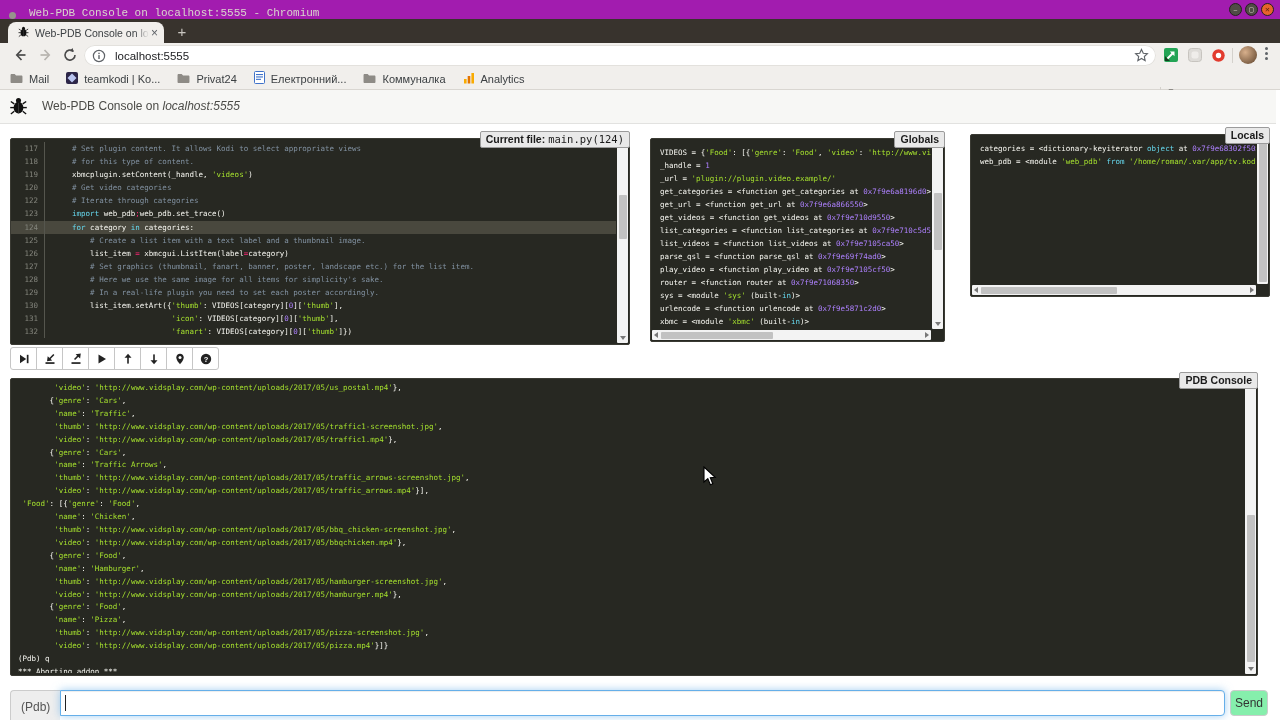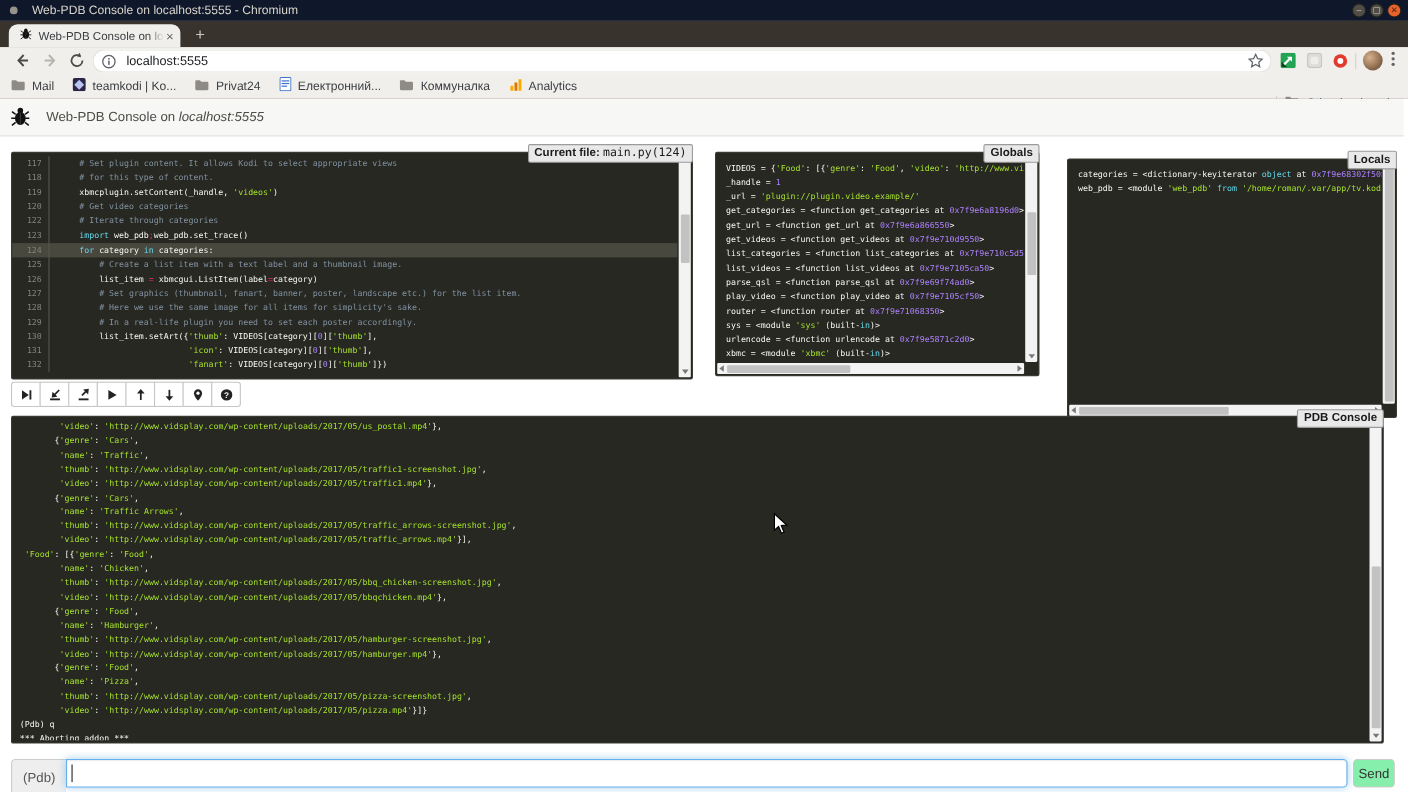--- a/index.html
+++ b/index.html
@@ -1,21 +1,21 @@
 <!DOCTYPE html>
 <html><head>
 <meta charset="utf-8">
 <style>
   html,body{margin:0;padding:0;background:#555;}
   #stage{position:relative;width:1280px;height:720px;background:#ffffff;overflow:hidden;
          font-family:"Liberation Sans",sans-serif;-webkit-font-smoothing:antialiased;}
 
   
-  .titlebar{position:absolute;left:0;top:0;width:1280px;height:19px;background:#0f172a;
-            display:flex;align-items:center;}
+  .titlebar{position:absolute;left:0;top:0;width:1280px;height:19px;background:#a21caf;
+            display:flex;align-items:flex-end;font-family:Liberation Mono, monospace;}
   .tb-dot{width:7px;height:7px;border-radius:50%;background:#96938c;margin-left:9px;flex:0 0 auto;}
   .tb-title{margin-left:13px;color:#d9d5cc;font-size:11px;white-space:nowrap;}
   .winbtns{position:absolute;right:6px;top:3px;display:flex;gap:3px;}
   .winbtn{width:13px;height:13px;border-radius:50%;background:#504c46;border:1px solid #23211e;
           color:#cfcabf;font-size:8px;line-height:11px;text-align:center;box-sizing:border-box;}
   .winbtn.close{background:#e8632b;color:#5a2410;}
 
   
   .tabstrip{position:absolute;left:0;top:19px;width:1280px;height:24px;background:#38332d;}
   .tab{position:absolute;left:8px;top:3px;width:156px;height:21px;background:#f1efec;
@@ -60,21 +60,21 @@
 
   
   .panel{position:absolute;background:#272822;border:1px solid #3a3a33;border-radius:2px;box-sizing:border-box;}
   .panel-label{position:absolute;top:-8px;right:-1px;background:#e9e9e9;border:1px solid #9b9b9b;
                border-radius:2px;font-size:10.5px;font-weight:bold;color:#1b1b1b;padding:0 5px;
                height:15px;line-height:14px;z-index:6;white-space:nowrap;}
   .panel-label .mono{font-family:"DejaVu Sans Mono",monospace;font-weight:normal;}
 
   #code-panel{left:10px;top:138px;width:620px;height:207px;}
   #globals-panel{left:650px;top:138px;width:295px;height:204px;}
-  #locals-panel{left:970px;top:144px;width:300px;height:236px;}
+  #locals-panel{left:970px;top:134px;width:300px;height:163px;}
   #console-panel{left:10px;top:378px;width:1248px;height:298px;}
 
   .code-scroll{position:absolute;left:0;top:3px;right:13px;bottom:0;overflow:hidden;}
   .code-row{display:flex;height:13.1px;align-items:center;}
   .code-row.current{background:#49483e;}
   .ln{flex:0 0 34px;text-align:right;padding-right:6px;color:#83847c;border-right:1px solid #55564e;
       font:7.5px/13.1px "DejaVu Sans Mono",monospace;height:100%;box-sizing:border-box;}
   .cd{padding-left:9px;white-space:pre;font:7.5px/13.1px "DejaVu Sans Mono",monospace;color:#f8f8f2;}
 
   .var-scroll{position:absolute;left:0;top:7px;right:13px;bottom:12px;overflow:hidden;padding-left:9px;}

